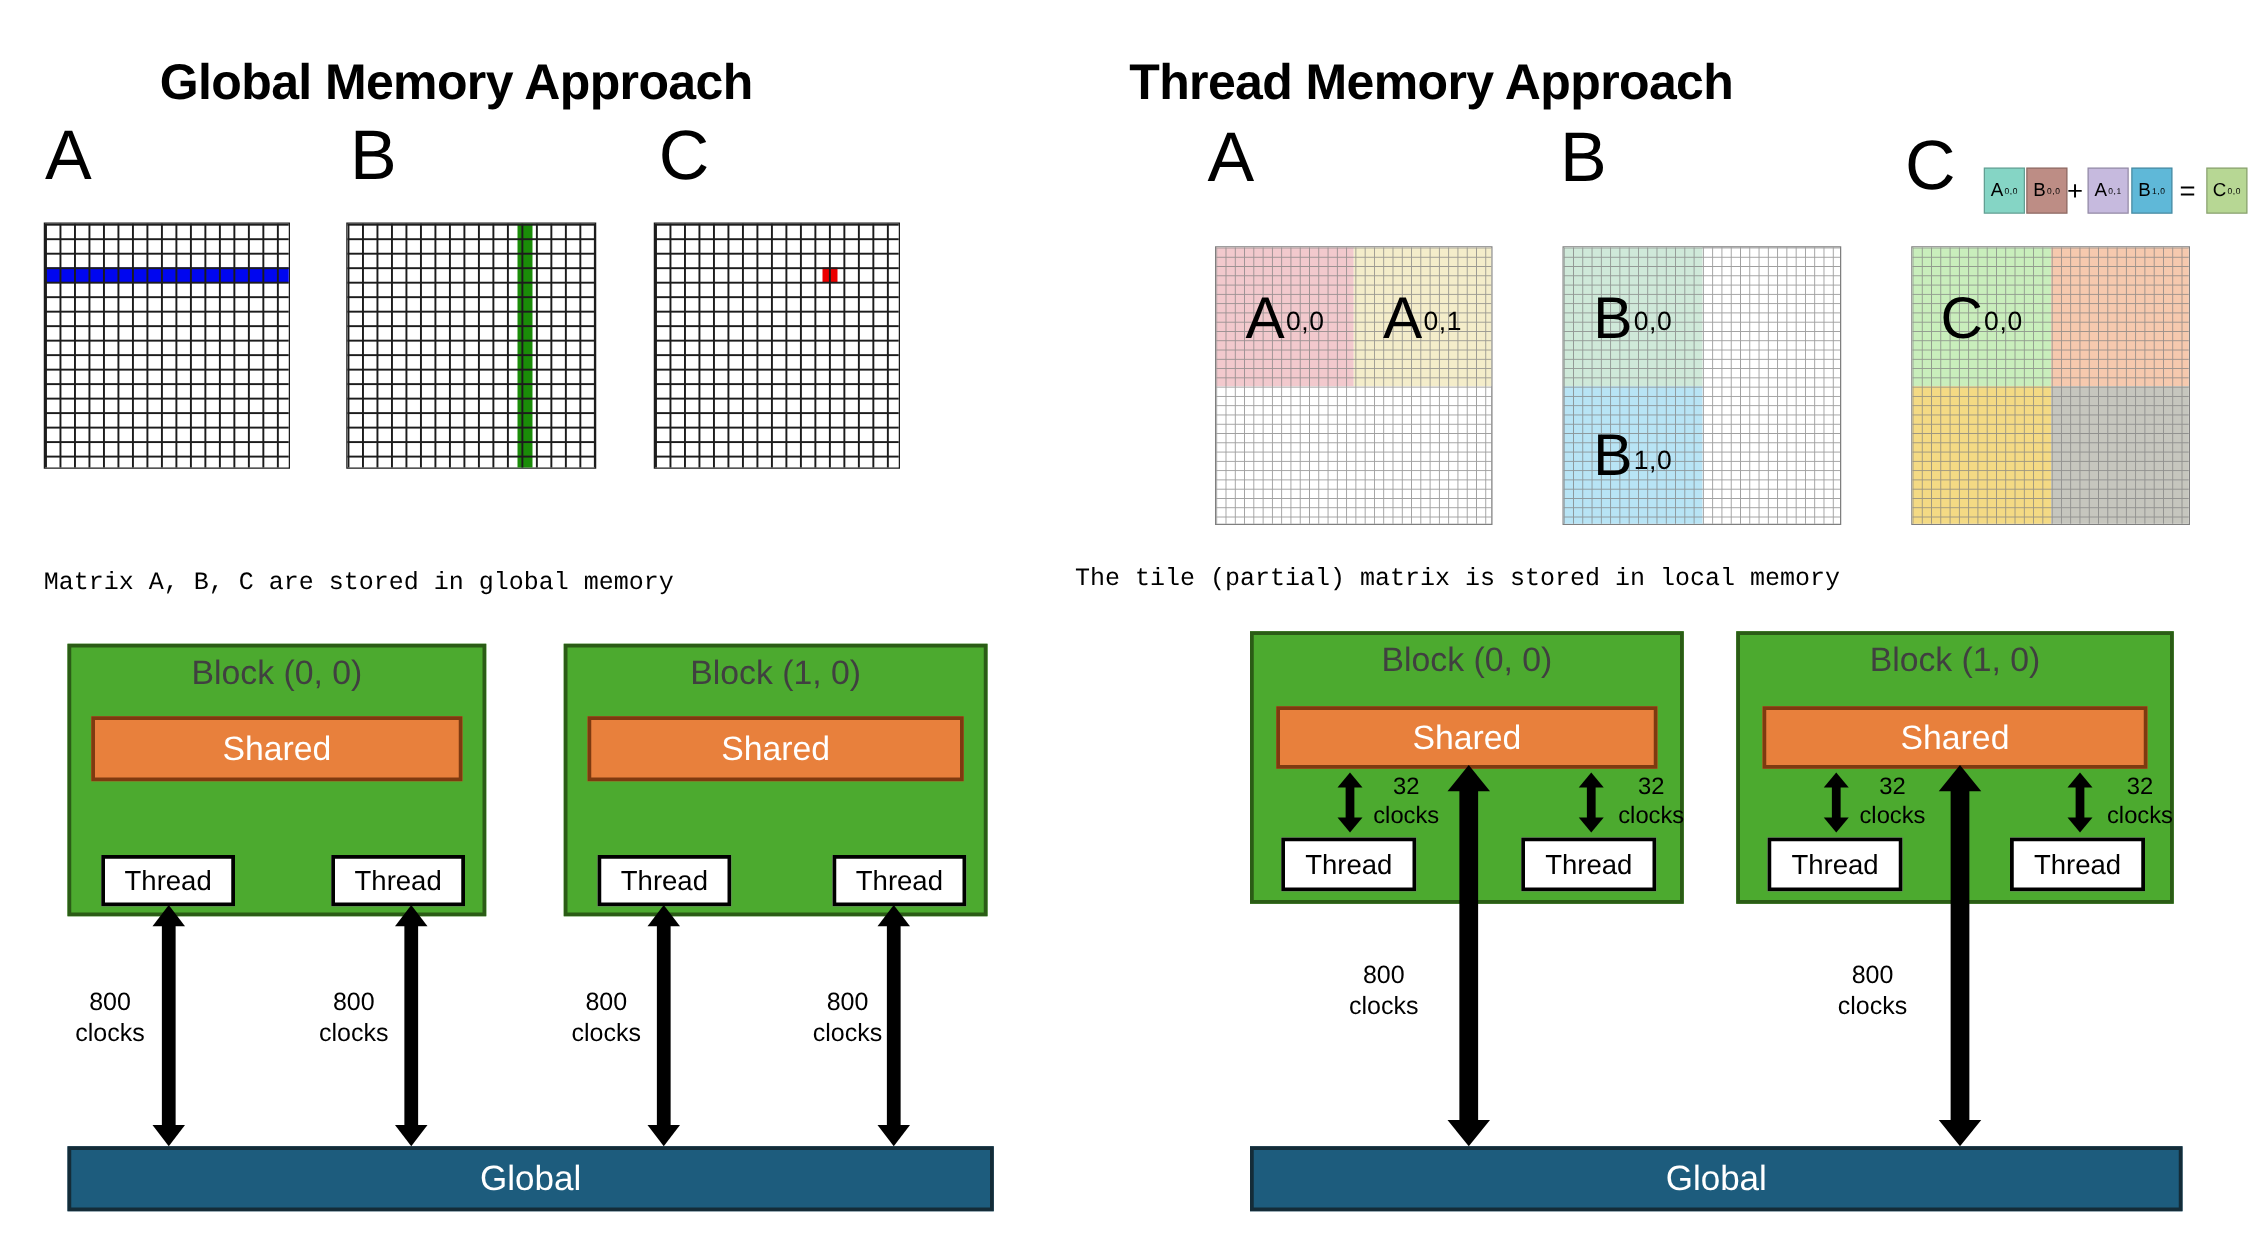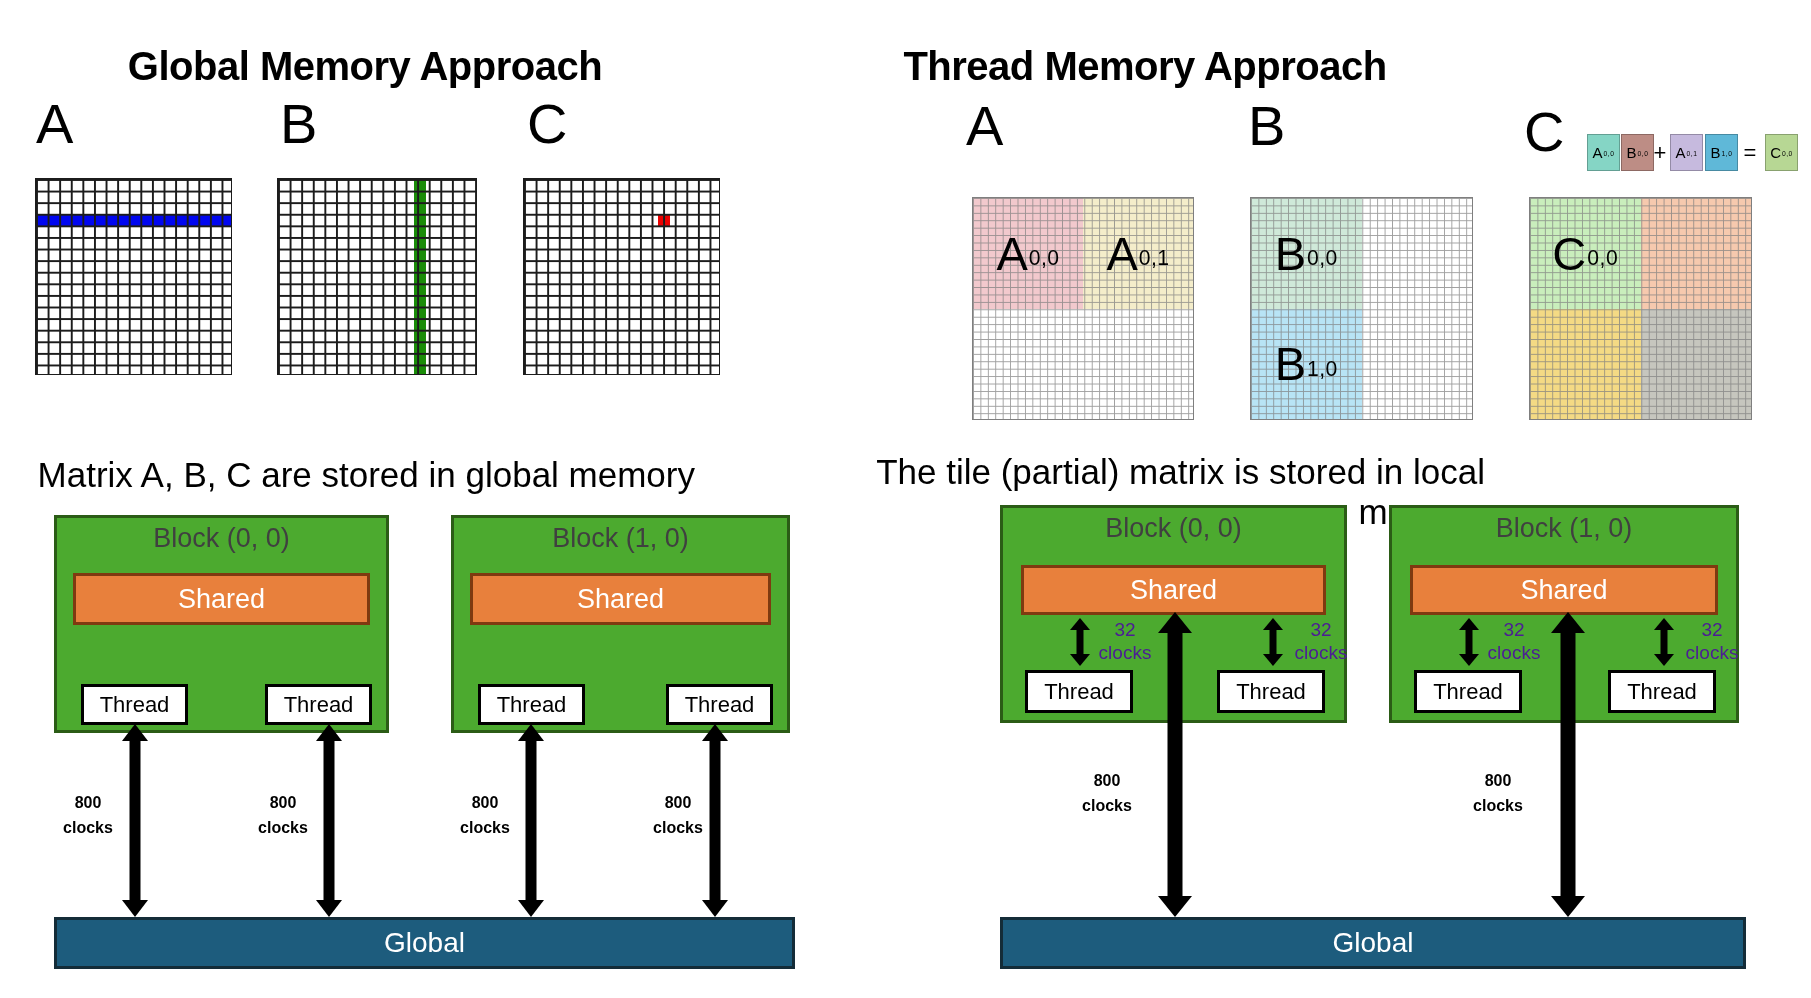--- a/index.html
+++ b/index.html
@@ -1,20 +1,20 @@
 <!DOCTYPE html>
 <html style="--green: #4caa2f; --greenb: #2b5c16; --orange: #e8803c; --orangeb: #7e3a10; --teal: #1d5c7d; --tealb: #142c38; --bluerow: #0006f0; --greencol: #1a8c08; --redcell: #ec0000; --glineL: #1c1c1c; --glineR: #7f7f7f; --a00: #f2c9cd; --a01: #f4edca; --b00: #cfe9d9; --b10: #b8e4f5; --c00: #c9eebc; --c01: #f6c9ae; --c10: #f4da84; --c11: #c6c6be; --e1: #85d5c5; --e2: #bd8d85; --e3: #c6bade; --e4: #5fb8d8; --e5: #b7d794;"><head>
 <meta charset="utf-8">
 <style>
   html,body{margin:0;padding:0;background:#fff;}
   #slide{position:relative;width:1811px;height:998px;background:#fff;overflow:hidden;
          font-family:"Liberation Sans",sans-serif;color:#000;}
   .panel-title{position:absolute;font-size:40px;font-weight:800;letter-spacing:-.5px;text-align:center;}
   .mlabel{position:absolute;font-size:56px;font-weight:400;line-height:1;}
-  .caption{position:absolute;font-size:35px;text-align:right;}
+  .caption{position:absolute;font-size:20px;text-align:left;font-family:Liberation Mono, monospace;}
   
   .grid{position:absolute;background:#fff;box-sizing:border-box;}
   .grid .overlay{position:absolute;inset:0;pointer-events:none;}
   .gL{border:1.6px solid var(--glineL);}
   .gL .overlay{background-image:linear-gradient(to right,var(--glineL) 1.6px,transparent 1.6px),
                linear-gradient(to bottom,var(--glineL) 1.6px,transparent 1.6px);
                background-size:11.6px 11.6px;}
   .gR{border:1px solid var(--glineR);}
   .gR .overlay{background-image:linear-gradient(to right,var(--glineR) 1px,transparent 1px),
                linear-gradient(to bottom,var(--glineR) 1px,transparent 1px);
@@ -33,22 +33,22 @@
   .eqop{position:absolute;width:24px;height:26px;font-size:22px;font-weight:400;text-align:center;line-height:26px;}
   
   .block{position:absolute;background:var(--green);border:3px solid var(--greenb);box-sizing:border-box;}
   .block-title{position:absolute;top:5px;left:0;right:0;text-align:center;color:#404040;font-size:27px;}
   .shared{position:absolute;background:var(--orange);border:3px solid var(--orangeb);box-sizing:border-box;
           display:flex;align-items:center;justify-content:center;color:#fff;font-size:27px;}
   .thread{position:absolute;width:107px;height:41px;background:#fff;border:3px solid #000;box-sizing:border-box;
           display:flex;align-items:center;justify-content:center;font-size:22px;color:#000;}
   .gbar{position:absolute;height:52px;background:var(--teal);border:3px solid var(--tealb);box-sizing:border-box;
         display:flex;align-items:center;justify-content:center;color:#fff;font-size:28px;}
-  .cost{position:absolute;width:90px;text-align:center;font-size:16px;line-height:25px;color:#000;font-weight:bold;}
-  .cost32{position:absolute;width:64px;text-align:center;font-size:19px;line-height:23px;color:#4c1d95;}
+  .cost{position:absolute;width:90px;text-align:center;font-size:20px;line-height:25px;color:#000;}
+  .cost32{position:absolute;width:64px;text-align:center;font-size:19px;line-height:23px;color:#000000;}
   
   .arrow-v{position:absolute;z-index:6;}
   .arrow-v i{position:absolute;left:50%;transform:translateX(-50%);display:block;}
   .arrow-v .sh{background:#000;}
   .arrow-lg{width:26px;}
   .arrow-lg .sh{width:11px;top:13px;bottom:13px;}
   .arrow-lg .ht{top:0;width:0;height:0;border-left:13px solid transparent;border-right:13px solid transparent;border-bottom:17px solid #000;}
   .arrow-lg .hb{bottom:0;width:0;height:0;border-left:13px solid transparent;border-right:13px solid transparent;border-top:17px solid #000;}
   .arrow-xl{width:34px;}
   .arrow-xl .sh{width:15px;top:17px;bottom:17px;}

